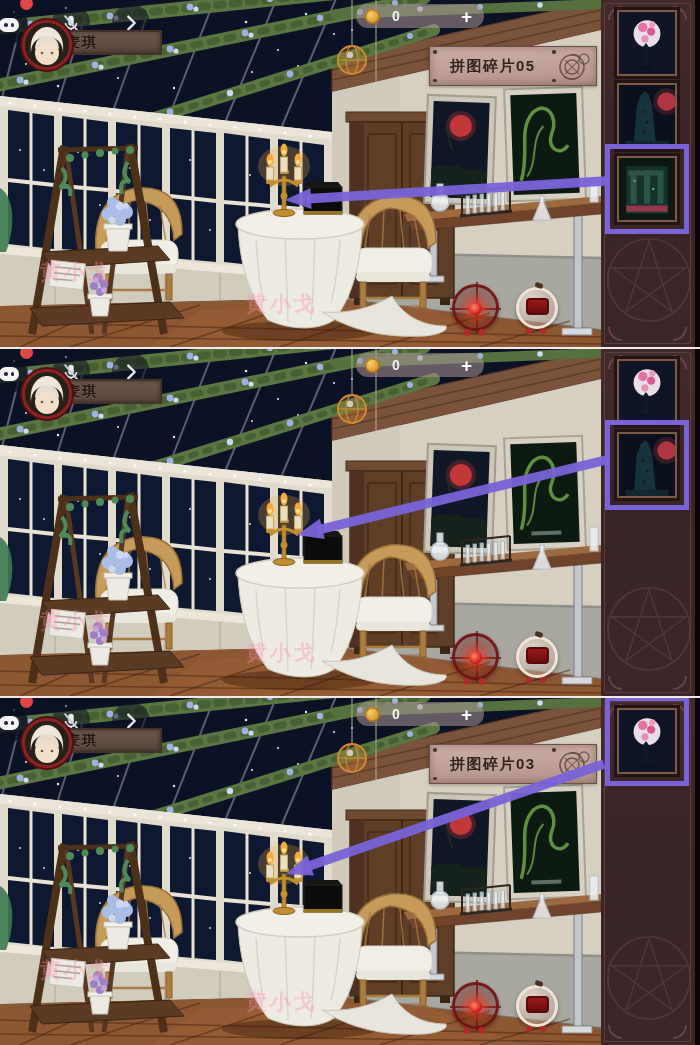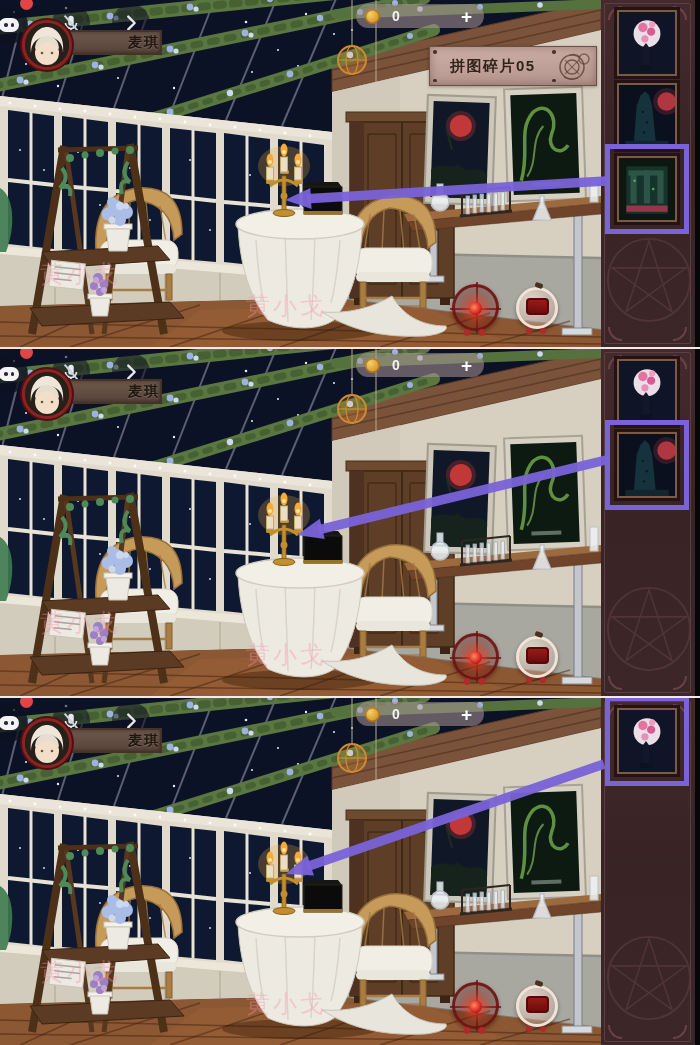--- a/index.html
+++ b/index.html
@@ -42,21 +42,21 @@
   .hud-badge{position:absolute;left:20px;top:-3px;width:13px;height:13px;border-radius:50%;background:#e04646;z-index:6;}
   .hud-mic,.hud-next{position:absolute;top:4px;width:38px;height:38px;border-radius:50%;background:rgba(12,17,32,.55);z-index:5;
     display:flex;align-items:center;justify-content:center;}
   .hud-mic{left:52px;} .hud-next{left:112px;}
   .hud-mic svg,.hud-next svg{width:22px;height:22px;}
   .avatar{position:absolute;left:22px;top:20px;width:50px;height:50px;border-radius:50%;border:3px solid #8c2323;
     box-shadow:0 0 0 2px #4f1012, inset 0 0 0 2px rgba(130,26,26,.65);overflow:hidden;z-index:6;background:#262019;}
   .avatar svg{width:100%;height:100%;display:block;}
   .name-banner{position:absolute;left:64px;top:30px;width:98px;height:25px;z-index:5;
     background:linear-gradient(#6e584c,#57443a);border:2px solid #463226;box-shadow:inset 0 0 4px rgba(0,0,0,.4);
-    display:flex;align-items:center;justify-content:flex-end;}
+    display:flex;align-items:center;justify-content:flex-start;}
   .name-banner span{color:#20160f;font-size:14px;font-weight:bold;letter-spacing:2px;text-shadow:0 1px 0 rgba(255,255,255,.15);}
 
   
   .currency{position:absolute;left:356px;top:4px;width:128px;height:24px;border-radius:12px;
     background:rgba(172,150,152,.55);display:flex;align-items:center;z-index:5;}
   .coin{width:15px;height:15px;border-radius:50%;margin-left:9px;
     background:radial-gradient(circle at 35% 35%,#f6d06a,#d99a2e 60%,#b37718);
     box-shadow:inset 0 0 0 1.5px rgba(140,90,20,.6);}
   .cur-val{color:#f2f2f2;font-size:14px;font-weight:bold;margin-left:12px;}
   .cur-add{margin-left:auto;margin-right:12px;color:#fff;font-size:19px;font-weight:bold;line-height:1;}
@@ -85,21 +85,21 @@
   .icon-msg{position:absolute;left:516px;top:287px;width:42px;height:42px;z-index:4;}
   .im-ring{position:absolute;inset:0;border-radius:50%;border:3px solid #f0e2d6;
     background:radial-gradient(circle at 35% 30%,rgba(247,234,217,.7),rgba(214,190,178,.45) 60%,rgba(160,130,118,.4));
     box-shadow:0 2px 4px rgba(0,0,0,.35);}
   .im-stem{position:absolute;top:-4px;left:19px;width:8px;height:5px;background:#4a3020;border-radius:2px;transform:rotate(18deg);}
   .im-bubble{position:absolute;left:10px;top:11px;width:23px;height:17px;border-radius:4px;
     background:linear-gradient(#9b1a17,#6a0d0d);border:2px solid #55090b;}
   .im-bubble::after{content:"";position:absolute;left:3px;bottom:-6px;border:4px solid transparent;border-top-color:#6a0d0d;border-left-width:2px;border-right-width:3px;}
   .icon-msg::after{content:"";position:absolute;bottom:-5px;left:10px;width:6px;height:6px;border-radius:3px;background:#b02a2a;box-shadow:14px 0 #b02a2a;}
 
-  .wm{position:absolute;font-size:24px;font-weight:normal;color:rgba(252,142,168,.38);letter-spacing:3px;z-index:2;}
+  .wm{position:absolute;font-size:21px;font-weight:bold;color:rgba(252,142,168,.38);letter-spacing:3px;z-index:2;}
   .wm1{left:40px;top:258px;} .wm2{left:246px;top:290px;}
 </style>
 </head>
 <body>
 
 <div id="app">
   <div class="panel p0">
 
     <svg class="scene" viewBox="0 0 601 347" preserveAspectRatio="none">
       <rect x="0" y="0" width="601" height="347" fill="#0c1226"></rect>
@@ -1551,20 +1551,35 @@
     <div class="name-banner">
       <span>麦琪</span>
     </div>
 
     <div class="currency">
       <span class="coin"></span>
       <span class="cur-val">0</span>
       <span class="cur-add">+</span>
     </div>
 
+    <div class="puzzle-banner">
+      <span class="pin p-a"></span>
+      <span class="pin p-b"></span>
+      <span class="pin p-c"></span>
+      <span class="pin p-d"></span>
+      <span class="pb-label">拼图碎片03</span>
+      <svg class="pb-emblem" viewBox="0 0 36 36">
+        <circle cx="16" cy="18" r="12" fill="none" stroke="#5e4336" stroke-width="1.6" opacity=".8"></circle>
+        <circle cx="16" cy="18" r="7" fill="none" stroke="#5e4336" stroke-width="1.4" opacity=".8"></circle>
+        <circle cx="28" cy="10" r="5" fill="none" stroke="#5e4336" stroke-width="1.4" opacity=".7"></circle>
+        <path d="M8,28 q6,4 14,1 M24,8 q-4,-4 -10,-2" stroke="#5e4336" stroke-width="1.3" fill="none" opacity=".7"></path>
+        <line x1="9" y1="11" x2="23" y2="25" stroke="#5e4336" stroke-width="1.1" opacity=".6"></line>
+        <line x1="23" y1="11" x2="9" y2="25" stroke="#5e4336" stroke-width="1.1" opacity=".6"></line>
+      </svg>
+    </div>
 
     <div class="icon-hint">
       <span class="ih-ring"></span>
       <span class="ih-h"></span>
       <span class="ih-v"></span>
       <span class="ih-glow"></span>
     </div>
     <div class="icon-msg">
       <span class="im-ring"></span>
       <span class="im-stem"></span>

